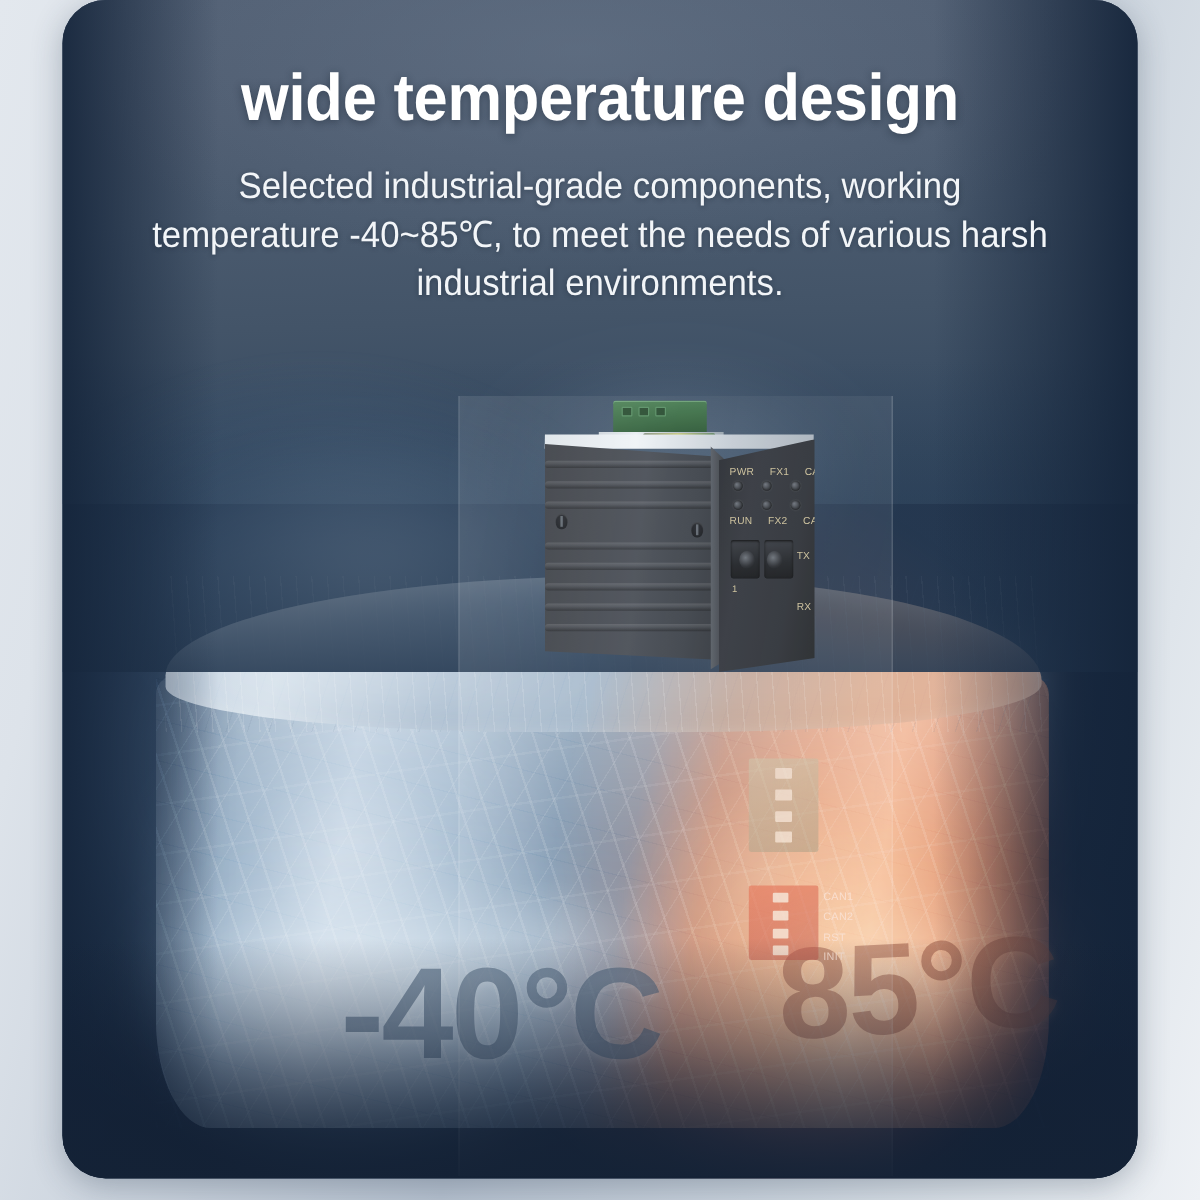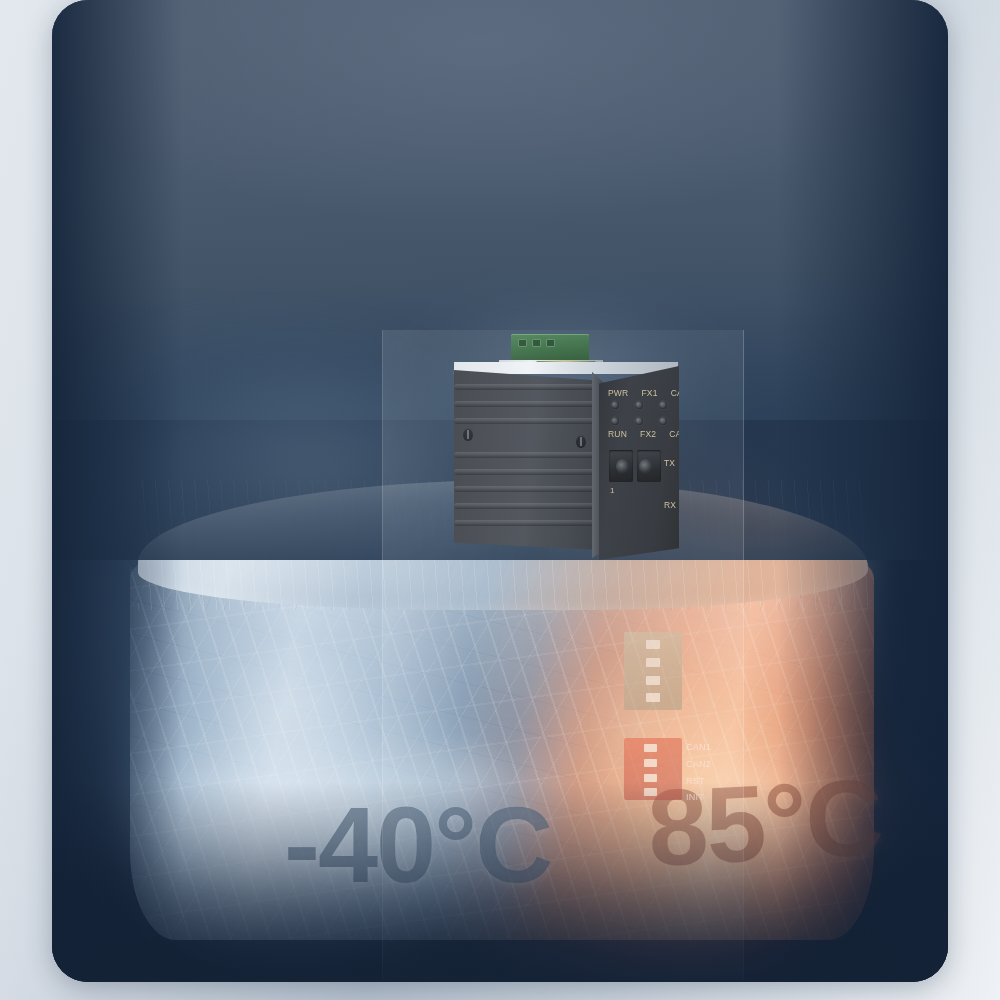--- a/index.html
+++ b/index.html
@@ -608,15 +608,19 @@
       <div class="fog fog-b"></div>
       <div class="fog fog-c"></div>
       <div class="fog fog-d"></div>
 
       <div class="side-vig-l"></div>
       <div class="side-vig-r"></div>
       <div class="bottom-vig"></div>
       <div class="hdr-fade"></div>
     </div>
 
+    <div class="text-block">
+      <h1 class="title">wide temperature design</h1>
+      <p class="subtitle">Selected industrial-grade components, working temperature -40~85℃, to meet the needs of various harsh industrial environments.</p>
+    </div>
 
   </div>
 </div>
 
 </body></html>

